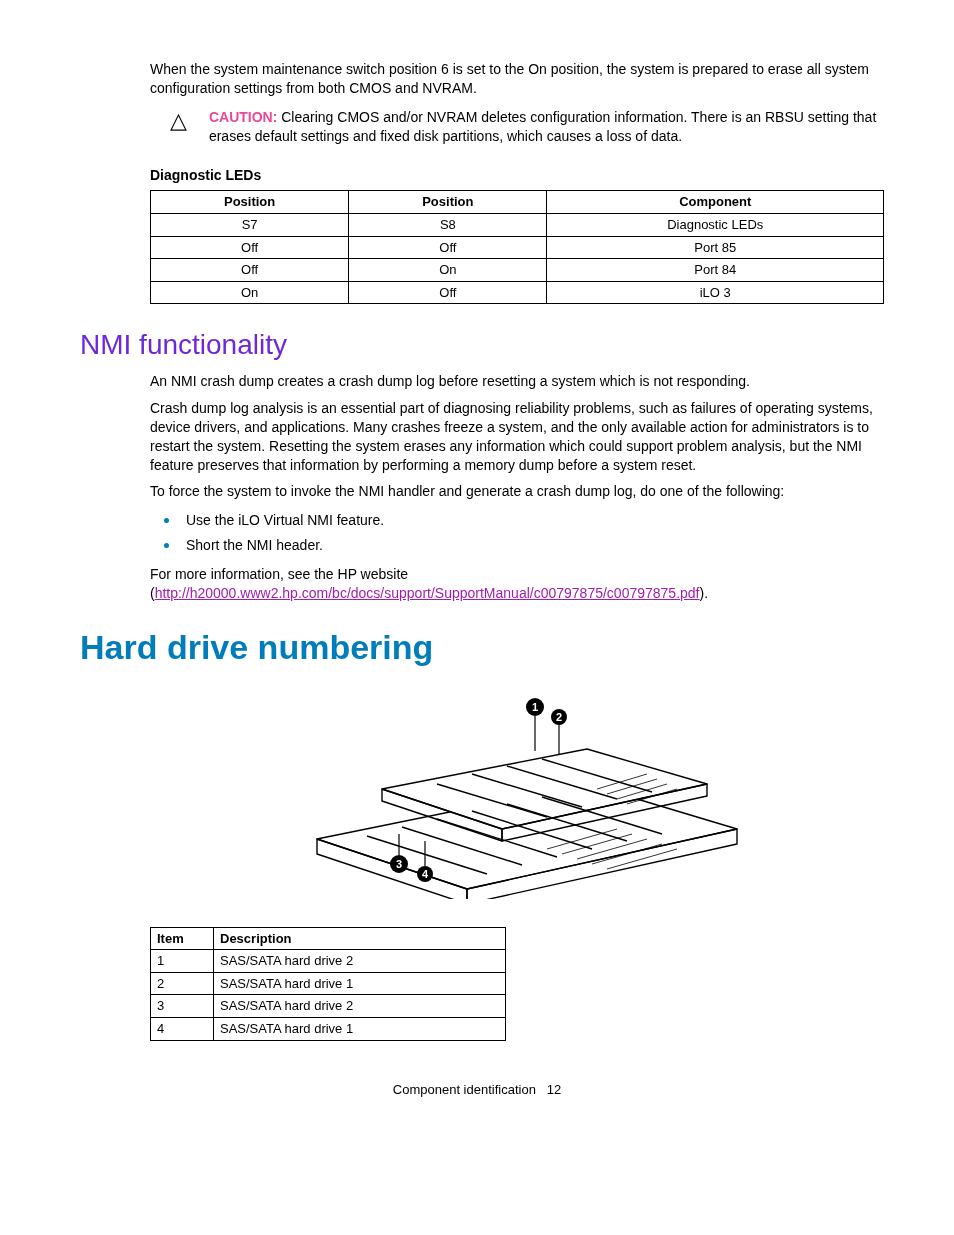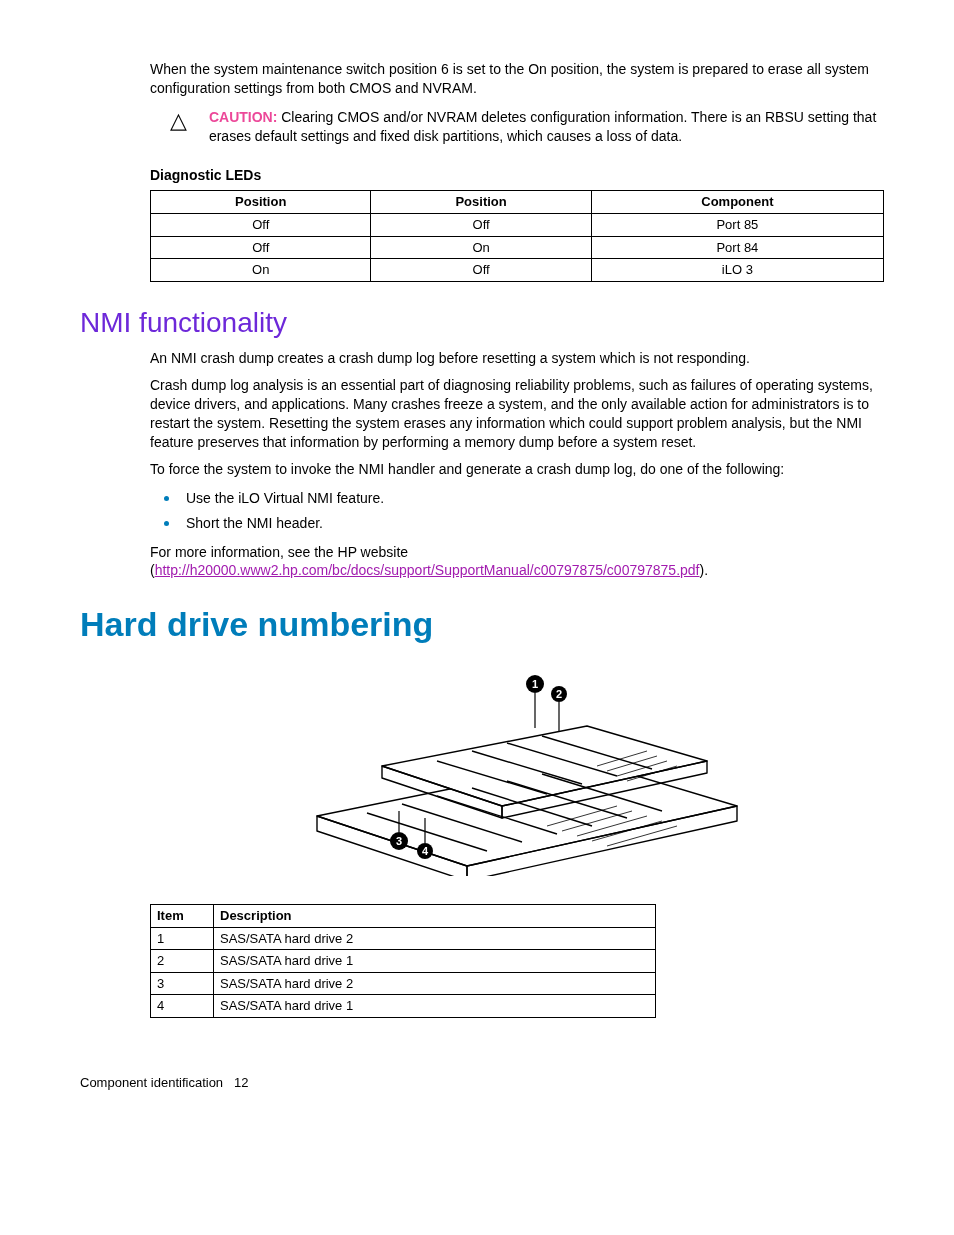--- a/index.html
+++ b/index.html
@@ -85,39 +85,39 @@
     text-decoration: underline;
   }
   .diagram {
     margin: 10px 0 28px 70px;
     display: flex;
     justify-content: center;
   }
   table.item-table {
     border-collapse: collapse;
     margin: 0 0 22px 70px;
-    width: 506px;
+    width: 356px;
   }
   table.item-table th, table.item-table td {
     border: 1px solid #000;
     padding: 2px 6px;
     text-align: left;
     font-size: 13px;
   }
   table.item-table th {
     font-weight: bold;
   }
   table.item-table th:first-child,
   table.item-table td:first-child {
     width: 50px;
   }
   .footer {
-    text-align: left;
+    text-align: center;
     font-size: 13px;
-    margin-top: 56px;
+    margin-top: 40px;
     padding-right: 10px;
   }
 </style>
 </head>
 <body>
 
 <p class="intro-para">When the system maintenance switch position 6 is set to the On position, the system is prepared to erase all system configuration settings from both CMOS and NVRAM.</p>
 
 <div class="caution-row">
   <div class="caution-icon">△</div>
@@ -130,20 +130,25 @@
 
 <table class="data">
   <thead>
     <tr>
       <th>Position</th>
       <th>Position</th>
       <th>Component</th>
     </tr>
   </thead>
   <tbody>
+    <tr>
+      <td>S7</td>
+      <td>S8</td>
+      <td>Diagnostic LEDs</td>
+    </tr>
     <tr>
       <td>Off</td>
       <td>Off</td>
       <td>Port 85</td>
     </tr>
     <tr>
       <td>Off</td>
       <td>On</td>
       <td>Port 84</td>
     </tr>

